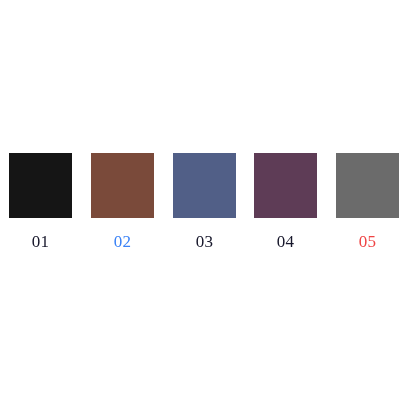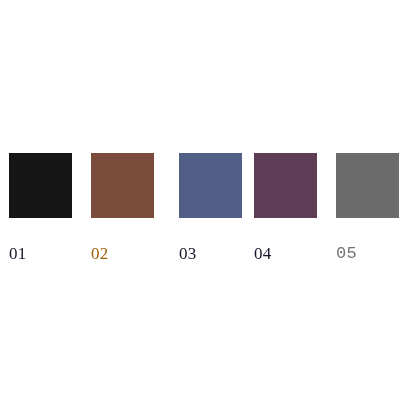--- a/index.html
+++ b/index.html
@@ -29,53 +29,54 @@
 
   .swatch-chip {
     width: 63px;
     height: 65px;
     display: block;
   }
 
   .swatch-label {
     display: block;
     width: 63px;
+    text-align: center;
     font-family: "Liberation Serif", "DejaVu Serif", serif;
     font-size: 17px;
     font-weight: 400;
     letter-spacing: 0.2px;
     line-height: 1;
-    margin-top: 27px;
+    margin-top: 15px;
     color: #17172b;
     -webkit-font-smoothing: antialiased;
   }
 </style>
 </head>
 <body>
 
 <div id="palette-canvas" style="width: 409px; height: 409px; background: rgb(255, 255, 255);">
 
   <div class="swatch-group" style="left: 9px; top: 153px; width: 63px;">
     <span class="swatch-chip" style="background-color: rgb(21, 21, 21); width: 63px; height: 65px;"></span>
     <span class="swatch-label" style="width: 63px; color: rgb(23, 23, 43);">01</span>
   </div>
 
   <div class="swatch-group" style="left: 91px; top: 153px; width: 63px;">
     <span class="swatch-chip" style="background-color: rgb(122, 74, 58); width: 63px; height: 65px;"></span>
-    <span class="swatch-label" style="width: 63px; color: #a16207;">02</span>
+    <span class="swatch-label" style="width: 63px; color: #3b82f6;">02</span>
   </div>
 
-  <div class="swatch-group" style="left: 179px; top: 153px; width: 63px;">
+  <div class="swatch-group" style="left: 173px; top: 153px; width: 63px;">
     <span class="swatch-chip" style="background-color: rgb(81, 95, 135); width: 63px; height: 65px;"></span>
     <span class="swatch-label" style="width: 63px; color: rgb(23, 23, 43);">03</span>
   </div>
 
   <div class="swatch-group" style="left: 254px; top: 153px; width: 80px;">
     <span class="swatch-chip" style="background-color: rgb(94, 60, 86); width: 63px; height: 65px;"></span>
     <span class="swatch-label" style="width: 63px; color: rgb(23, 23, 43);">04</span>
   </div>
 
   <div class="swatch-group" style="left: 336px; top: 153px; width: 63px;">
     <span class="swatch-chip" style="background-color: rgb(107, 107, 107); width: 63px; height: 65px;"></span>
-    <span class="swatch-label" style="width: 63px; color: #737373; font-family: Liberation Mono, monospace;">05</span>
+    <span class="swatch-label" style="width: 63px; color: #ef4444;">05</span>
   </div>
 
 </div>
 
 </body></html>

